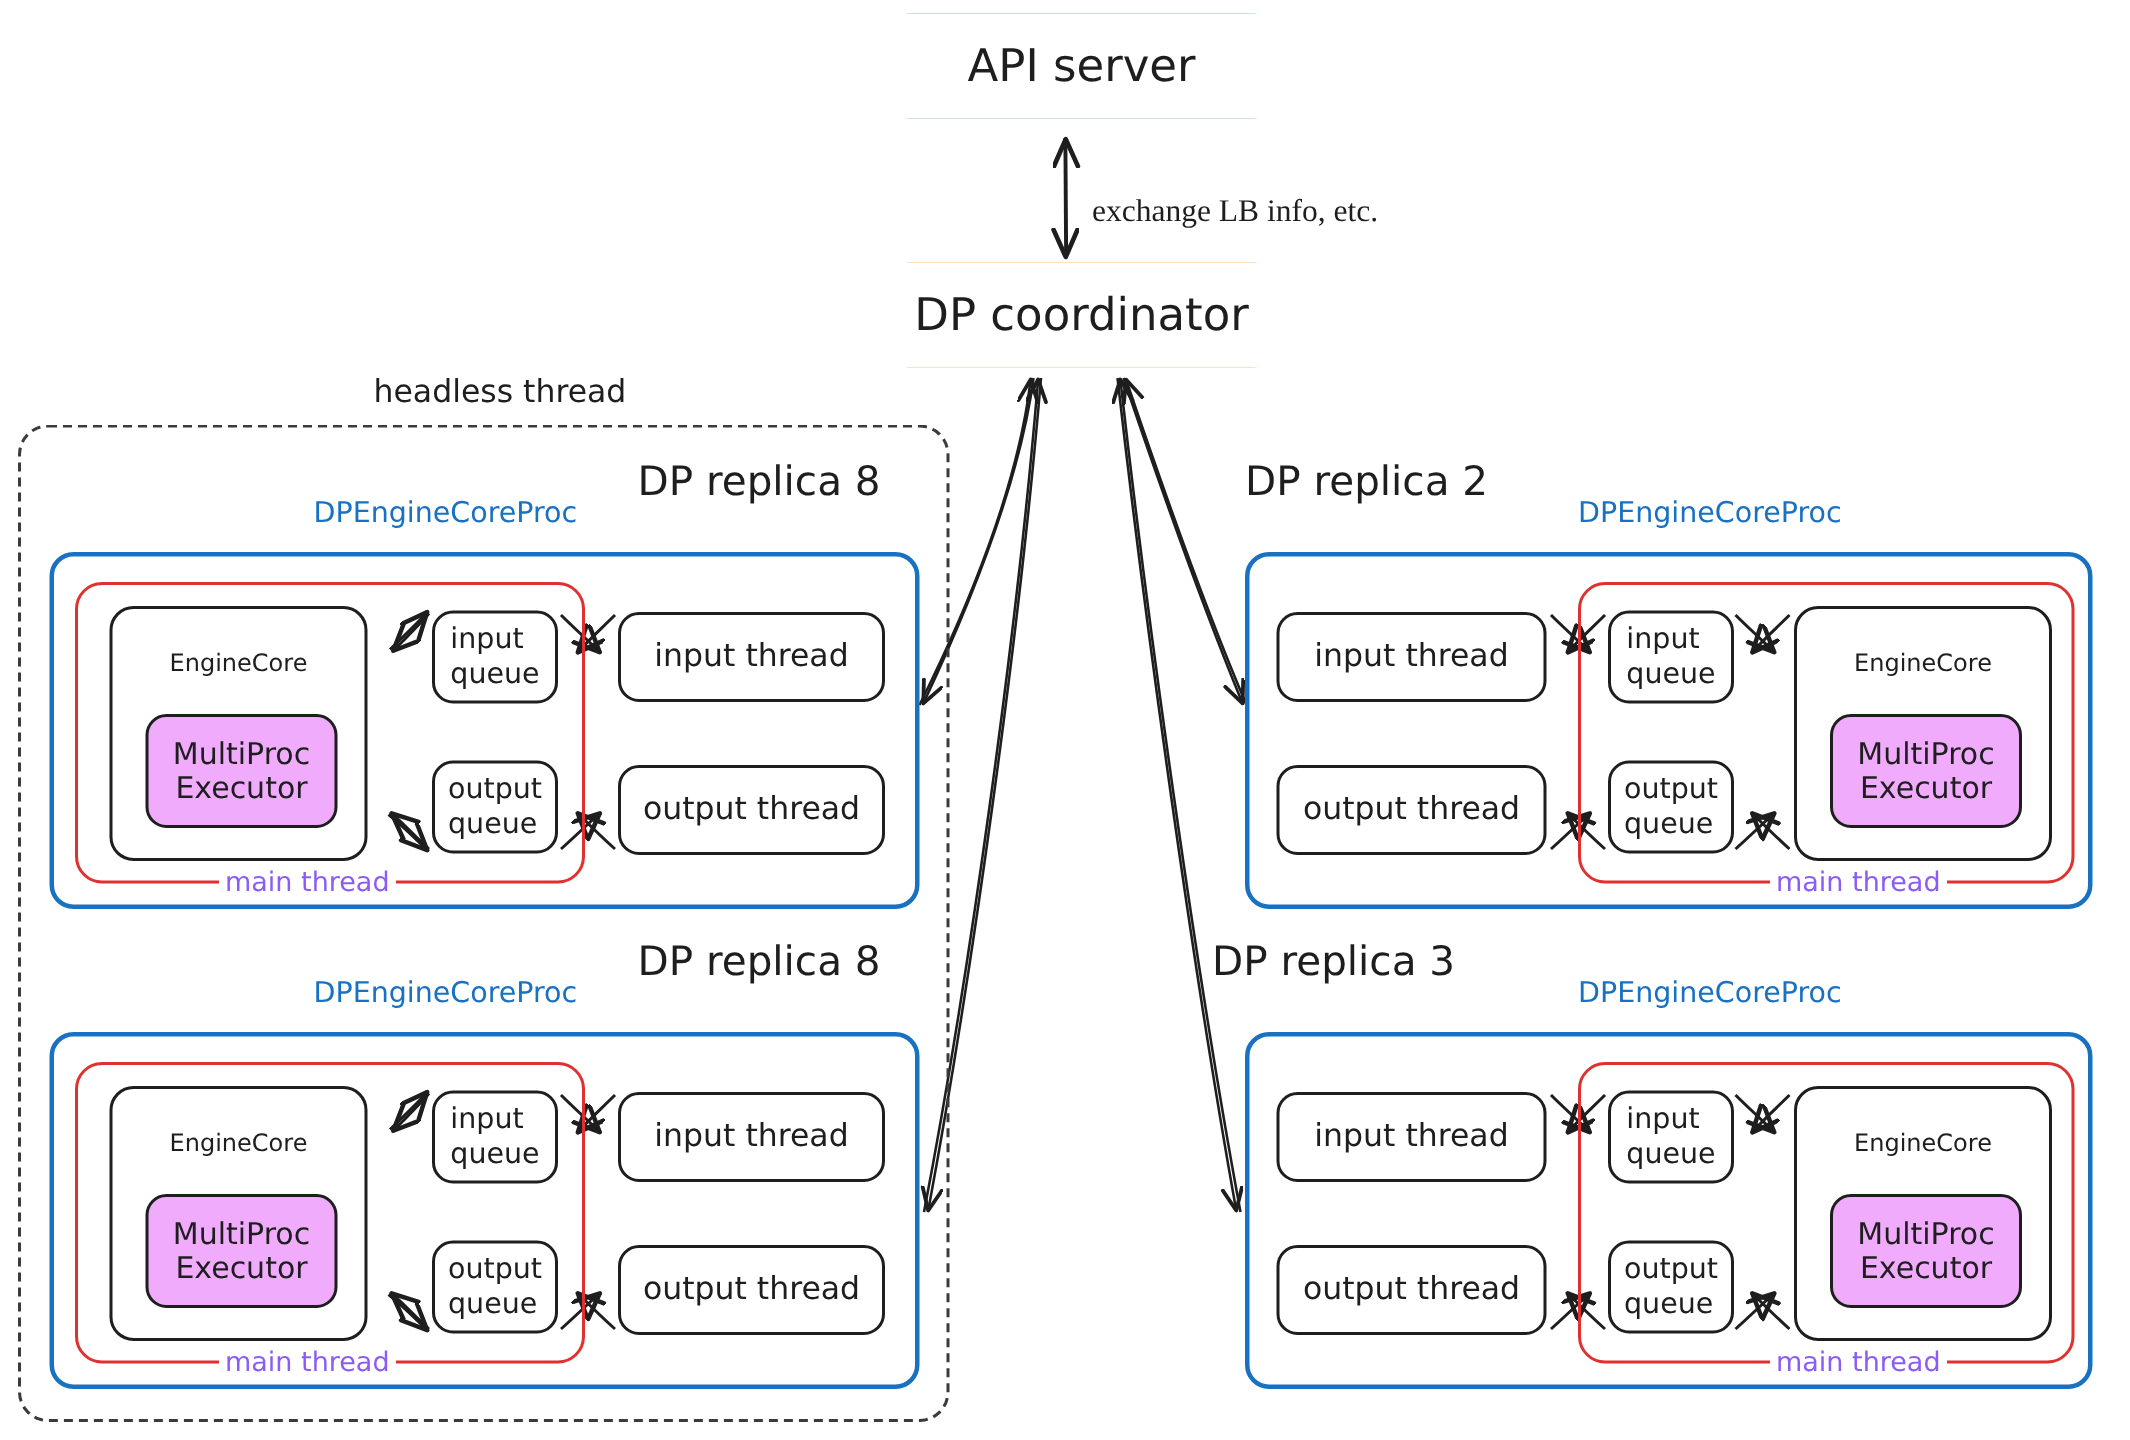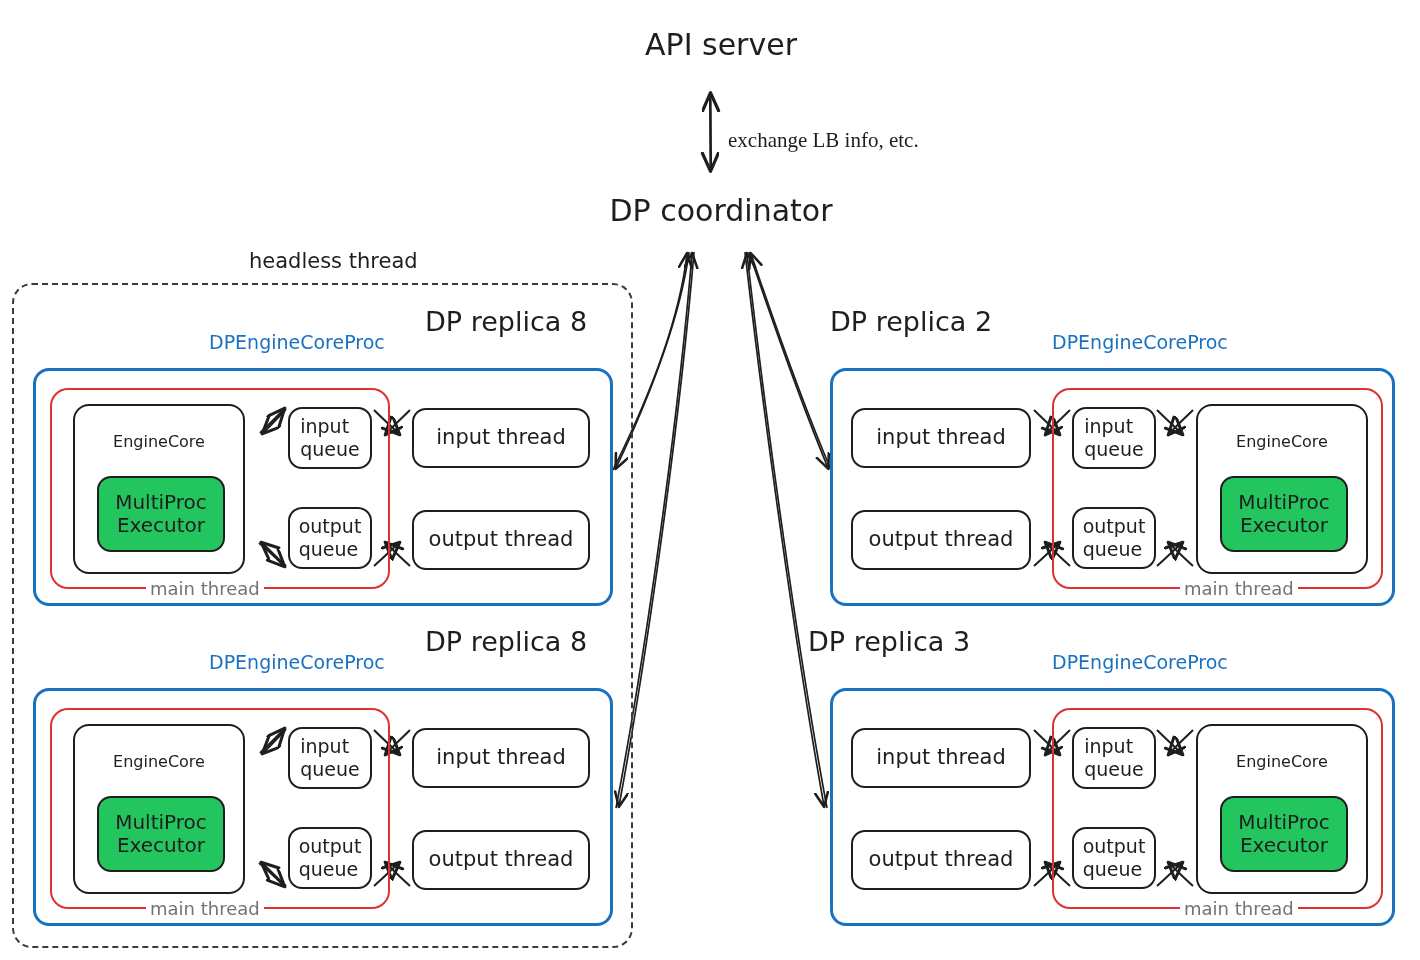--- a/index.html
+++ b/index.html
@@ -43,26 +43,26 @@
 
   .qtext{font-size:19px;}
   .ttext{font-size:21px;}
 
   .two-line{display:flex;flex-direction:column;gap:2px;}
 
   
   .enginecore{position:absolute;box-sizing:border-box;background:#fff;
     border:2.4px solid #1e1e1e;border-radius:16px;}
   .ec-label{position:absolute;left:0;right:0;text-align:center;font-size:16px;}
-  .mpbox{position:absolute;box-sizing:border-box;background:#22c55e;
+  .mpbox{position:absolute;box-sizing:border-box;background:#f0abfc;
     border:2.2px solid #1e1e1e;border-radius:14px;
     display:flex;align-items:center;justify-content:center;flex-direction:column;
     font-size:20px;line-height:1.15;}
 
-  .mainthread-lab{position:absolute;color:#737373;font-size:18px;background:#fff;padding:0 4px;}
+  .mainthread-lab{position:absolute;color:#8b5cf6;font-size:18px;background:#fff;padding:0 4px;}
 </style>
 </head>
 <body>
 
 <div id="stage">
 
   <svg class="svgfull" viewBox="0 0 1420 960">
     <defs>
       <marker id="ah" markerWidth="11" markerHeight="11" refX="8.6" refY="4.2" orient="auto" markerUnits="strokeWidth">
         <path d="M0.6,0.4 L9.2,4.2 L0.6,8.0" fill="none" stroke="#1e1e1e" stroke-width="1.5" stroke-linecap="round" stroke-linejoin="round"></path>

